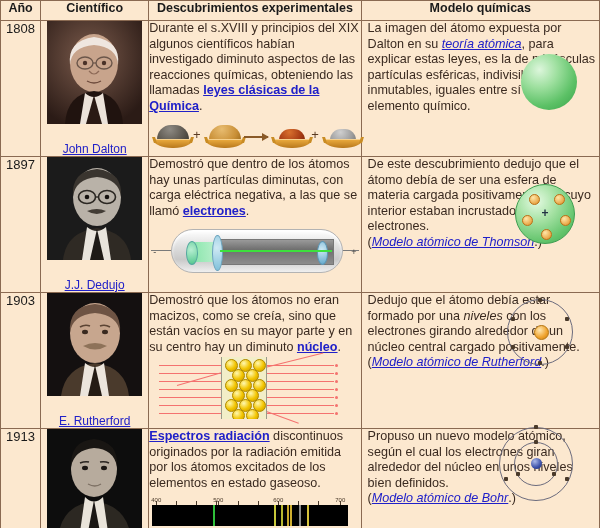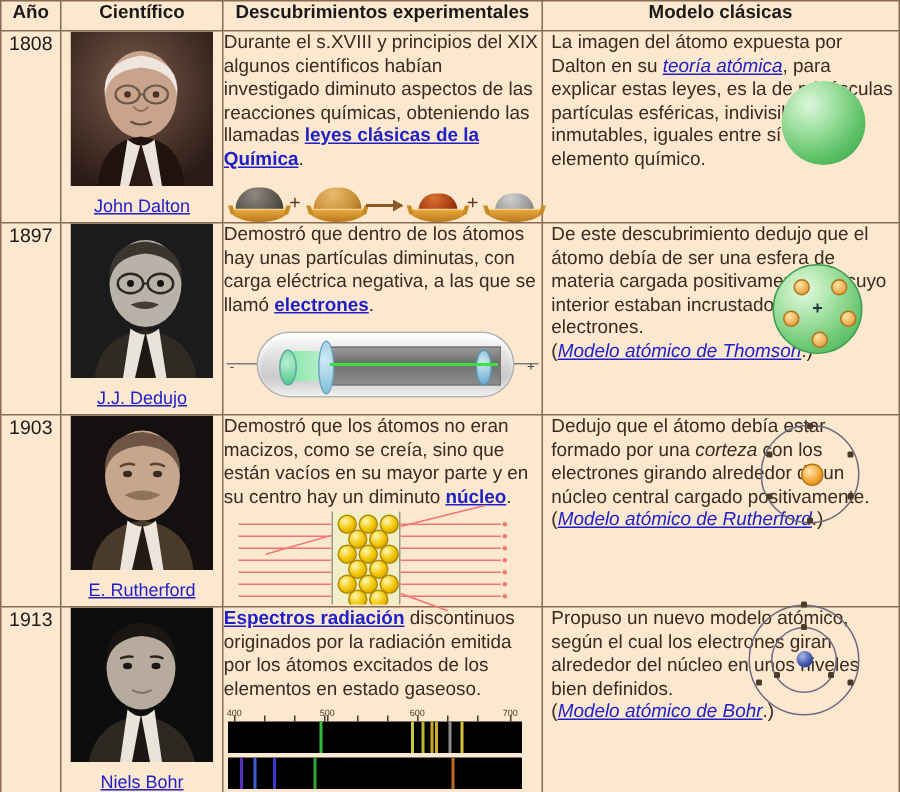--- a/index.html
+++ b/index.html
@@ -63,21 +63,21 @@
   }
   .portrait {
     width: 95px;
     height: 103px;
     margin: 0 auto;
     display: block;
     border: 0;
   }
   .sci-name {
     display: block;
-    margin-top: 6px;
+    margin-top: 18px;
     font-size: 12px;
     color: #2020c8;
     text-decoration: underline;
     font-family: "Liberation Sans", sans-serif;
     cursor: pointer;
     white-space: nowrap;
   }
 
   
   td.txt {
@@ -318,21 +318,21 @@
       <col class="col-sci">
       <col class="col-disc">
       <col class="col-model">
   </colgroup>
 
   <thead>
     <tr>
       <th>Año</th>
       <th>Científico</th>
       <th>Descubrimientos experimentales</th>
-      <th>Modelo clásicas</th>
+      <th>Modelo químicas</th>
     </tr>
   </thead>
 
   <tbody>
 
     <tr style="height:122px;padding-left:20px;">
       <td class="year">1808</td>
 
       <td class="sci">
         <svg class="portrait" viewBox="0 0 95 103">
@@ -504,21 +504,21 @@
           <span class="ray-tip" style="left:186px;top:23px;"></span>
             <span class="ray-tip" style="left:186px;top:31px;"></span>
           <span class="ray-tip" style="left:186px;top:39px;"></span>
             <span class="ray-tip" style="left:186px;top:47px;"></span>
           <span class="ray-tip" style="left:186px;top:55px;"></span>
         </div>
       </td>
 
       <td class="txt model">
         <div class="fig-wrap">
-          <span>Dedujo que el átomo debía estar formado por una </span><span class="ital">corteza</span><span> con los electrones girando alrededor de un núcleo central cargado positivamente.</span><br>
+          <span>Dedujo que el átomo debía estar formado por una </span><span class="ital">niveles</span><span> con los electrones girando alrededor de un núcleo central cargado positivamente.</span><br>
           <span>(</span><span class="lnk-it">Modelo atómico de Rutherford</span><span>.)</span>
           <div class="ruth-model">
             <div class="orbit" style="left:0;top:0;width:64px;height:64px;"></div>
             <div class="nucleus-r"></div>
             <span class="ed" style="left:31px;top:-1px;"></span>
             <span class="ed" style="left:58px;top:18px;"></span>
             <span class="ed" style="left:58px;top:46px;"></span>
             <span class="ed" style="left:31px;top:62px;"></span>
             <span class="ed" style="left:4px;top:46px;"></span>
             <span class="ed" style="left:4px;top:18px;"></span>

